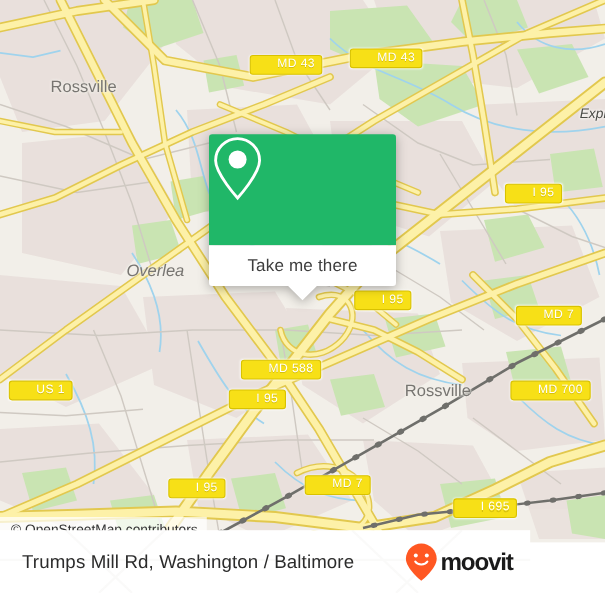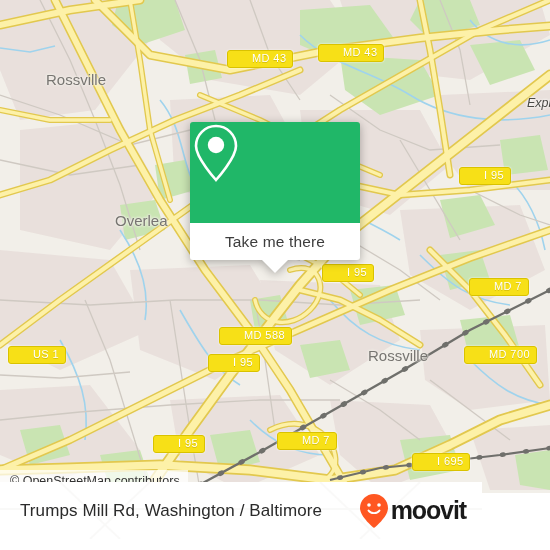--- a/index.html
+++ b/index.html
@@ -103,21 +103,21 @@
   #bar-title{
     position:absolute;left:20px;top:50%;transform:translateY(-50%);
     font-size:17px;color:#2b2b2b;white-space:nowrap;letter-spacing:.1px;
   }
   #logo{
     position:absolute;right:16px;top:50%;transform:translateY(-50%);
     display:flex;align-items:center;
   }
   #logo-mark{margin-right:2px;display:block;}
   #logo-text{
-    font-size:25px;font-weight:bold;color:#1a1a1a;
+    font-size:22px;font-weight:bold;color:#1a1a1a;
     letter-spacing:-1.1px;line-height:31px;
   }
 </style>
 </head>
 <body>
 
 <div id="app">
 
   <div id="map">
 
@@ -266,21 +266,21 @@
 
       <g>
         <path d="M550,290 L470,330 L400,372 L330,412 L260,452 L190,490" stroke="#6f6f6b" stroke-width="2.4" fill="none"></path>
         <path d="M550,290 L470,330 L400,372 L330,412 L260,452 L190,490" stroke="#6f6f6b" stroke-width="5" fill="none" stroke-dasharray="1.5 22" stroke-linecap="round"></path>
         <path d="M550,448 L500,455 L440,462 L380,468 L330,480" stroke="#6f6f6b" stroke-width="2.2" fill="none"></path>
         <path d="M550,448 L500,455 L440,462 L380,468 L330,480" stroke="#6f6f6b" stroke-width="4.6" fill="none" stroke-dasharray="1.5 22" stroke-linecap="round"></path>
       </g>
     </svg>
 
     <div class="place-label" style="left:46px;top:71px;">Rossville</div>
-    <div class="place-label" style="left:115px;top:212px;">Overlea</div>
+    <div class="place-label" style="left:115px;top:238px;font-style:italic;">Overlea</div>
     <div class="place-label" style="left:368px;top:347px;">Rossville</div>
 
     <div class="road-name" style="left:527px;top:96px;">Expr</div>
 
     <div class="shield" style="left:227px;top:50px;">MD 43</div>
     <div class="shield" style="left:318px;top:44px;">MD 43</div>
     <div class="shield" style="left:459px;top:167px;">I 95</div>
     <div class="shield" style="left:219px;top:279px;margin-top:48px;">MD 588</div>
     <div class="shield" style="left:322px;top:264px;">I 95</div>
     <div class="shield" style="left:469px;top:278px;">MD 7</div>

